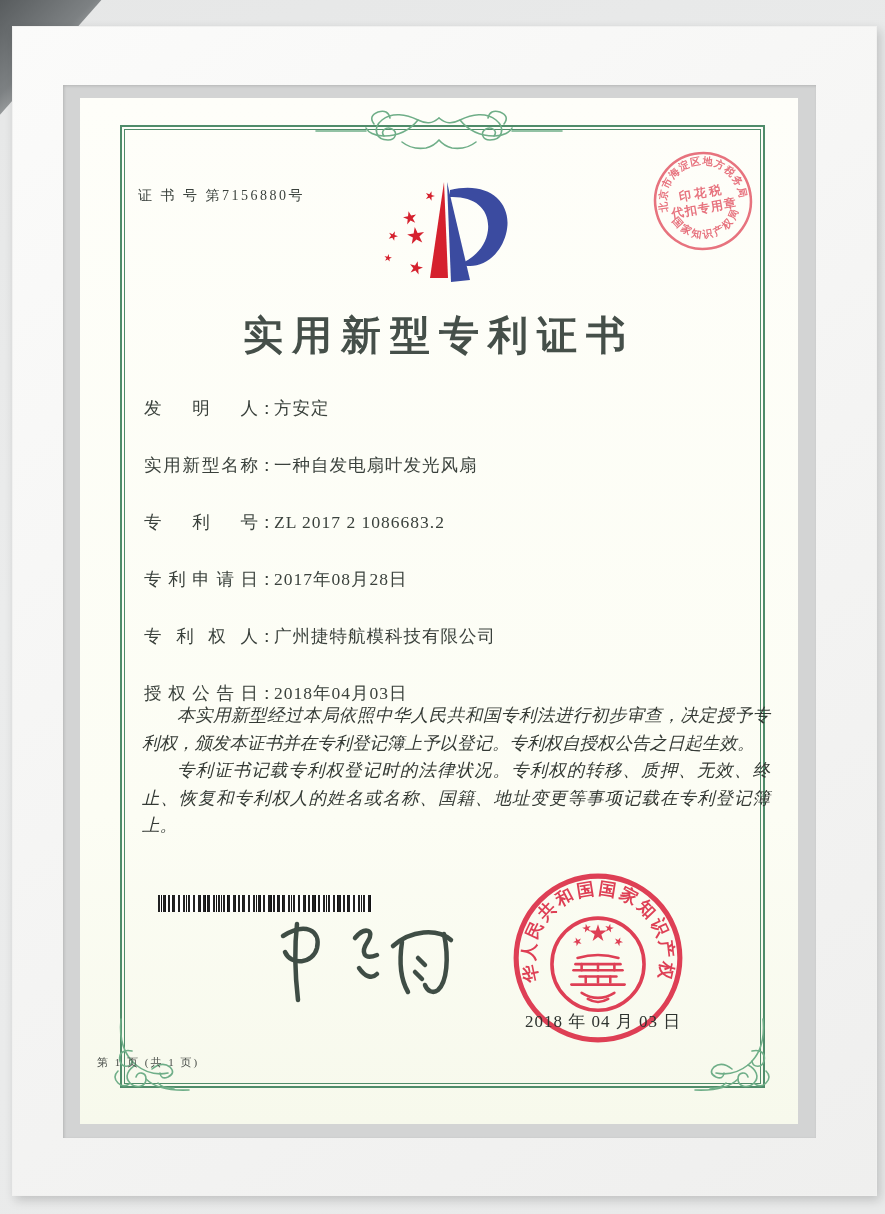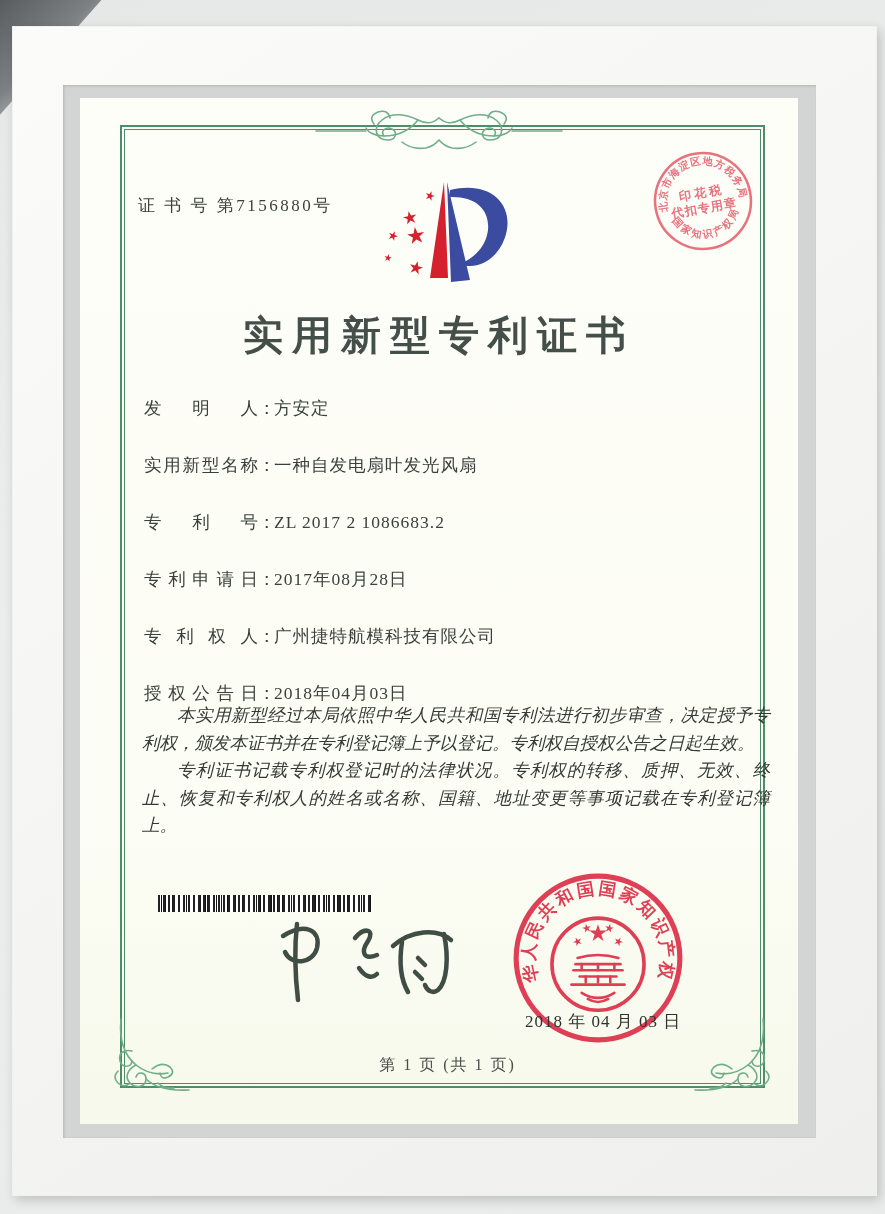--- a/index.html
+++ b/index.html
@@ -45,21 +45,21 @@
     border:2.5px solid var(--green);
   }
   .borderbox .inner{position:absolute;inset:2px;border:1px solid var(--green);}
   
   .orn{position:absolute;pointer-events:none;}
   .orn path{fill:none;stroke:var(--green-light);stroke-width:1.6;stroke-linecap:round;}
   .orn-top{left:50%;top:6px;transform:translateX(-50%);}
   .orn-bl{left:26px;bottom:22px;}
   .orn-br{right:20px;bottom:22px;transform:scaleX(-1);}
   
-  .cert-no{position:absolute;left:58px;top:96px;font-size:17px;letter-spacing:2.5px;color:var(--ink);}
+  .cert-no{position:absolute;left:58px;top:89px;font-size:14px;letter-spacing:2.5px;color:var(--ink);}
   
   .logo{position:absolute;left:300px;top:80px;width:152px;height:130px;}
   
   .title{
     position:absolute;left:0;right:0;top:210px;text-align:center;
     font-size:40px;font-weight:600;letter-spacing:9px;color:#454f49;
   }
   
   .fields{position:absolute;left:64px;top:300px;right:40px;font-size:17.5px;}
   .frow{margin-bottom:37px;height:20px;line-height:20px;white-space:nowrap;}
@@ -87,21 +87,21 @@
   .signer .line2{font-size:19px;letter-spacing:3px;}
   .sign-svg{position:absolute;left:183px;top:812px;}
   .sign-svg path{fill:none;stroke:#3f4d45;stroke-width:4.5;stroke-linecap:round;stroke-linejoin:round;}
   
   .seal{position:absolute;left:430px;top:772px;opacity:.92;}
   .seal-date{
     position:absolute;left:428px;top:912px;width:190px;text-align:center;
     font-size:17px;letter-spacing:1px;color:#2e332f;
   }
   
-  .footer{position:absolute;left:17px;right:0;top:957px;text-align:center;font-size:16px;letter-spacing:2px;color:#4a4f4a;}
+  .footer{position:absolute;left:17px;right:0;top:957px;font-size:11px;letter-spacing:2px;color:#4a4f4a;}
   
   .tax-stamp{position:absolute;left:570px;top:50px;transform:rotate(-10deg);opacity:.88;}
 </style>
 </head>
 <body>
 
 <div class="bg-corner"></div>
 
 <div class="frame">
   <div class="mat">

